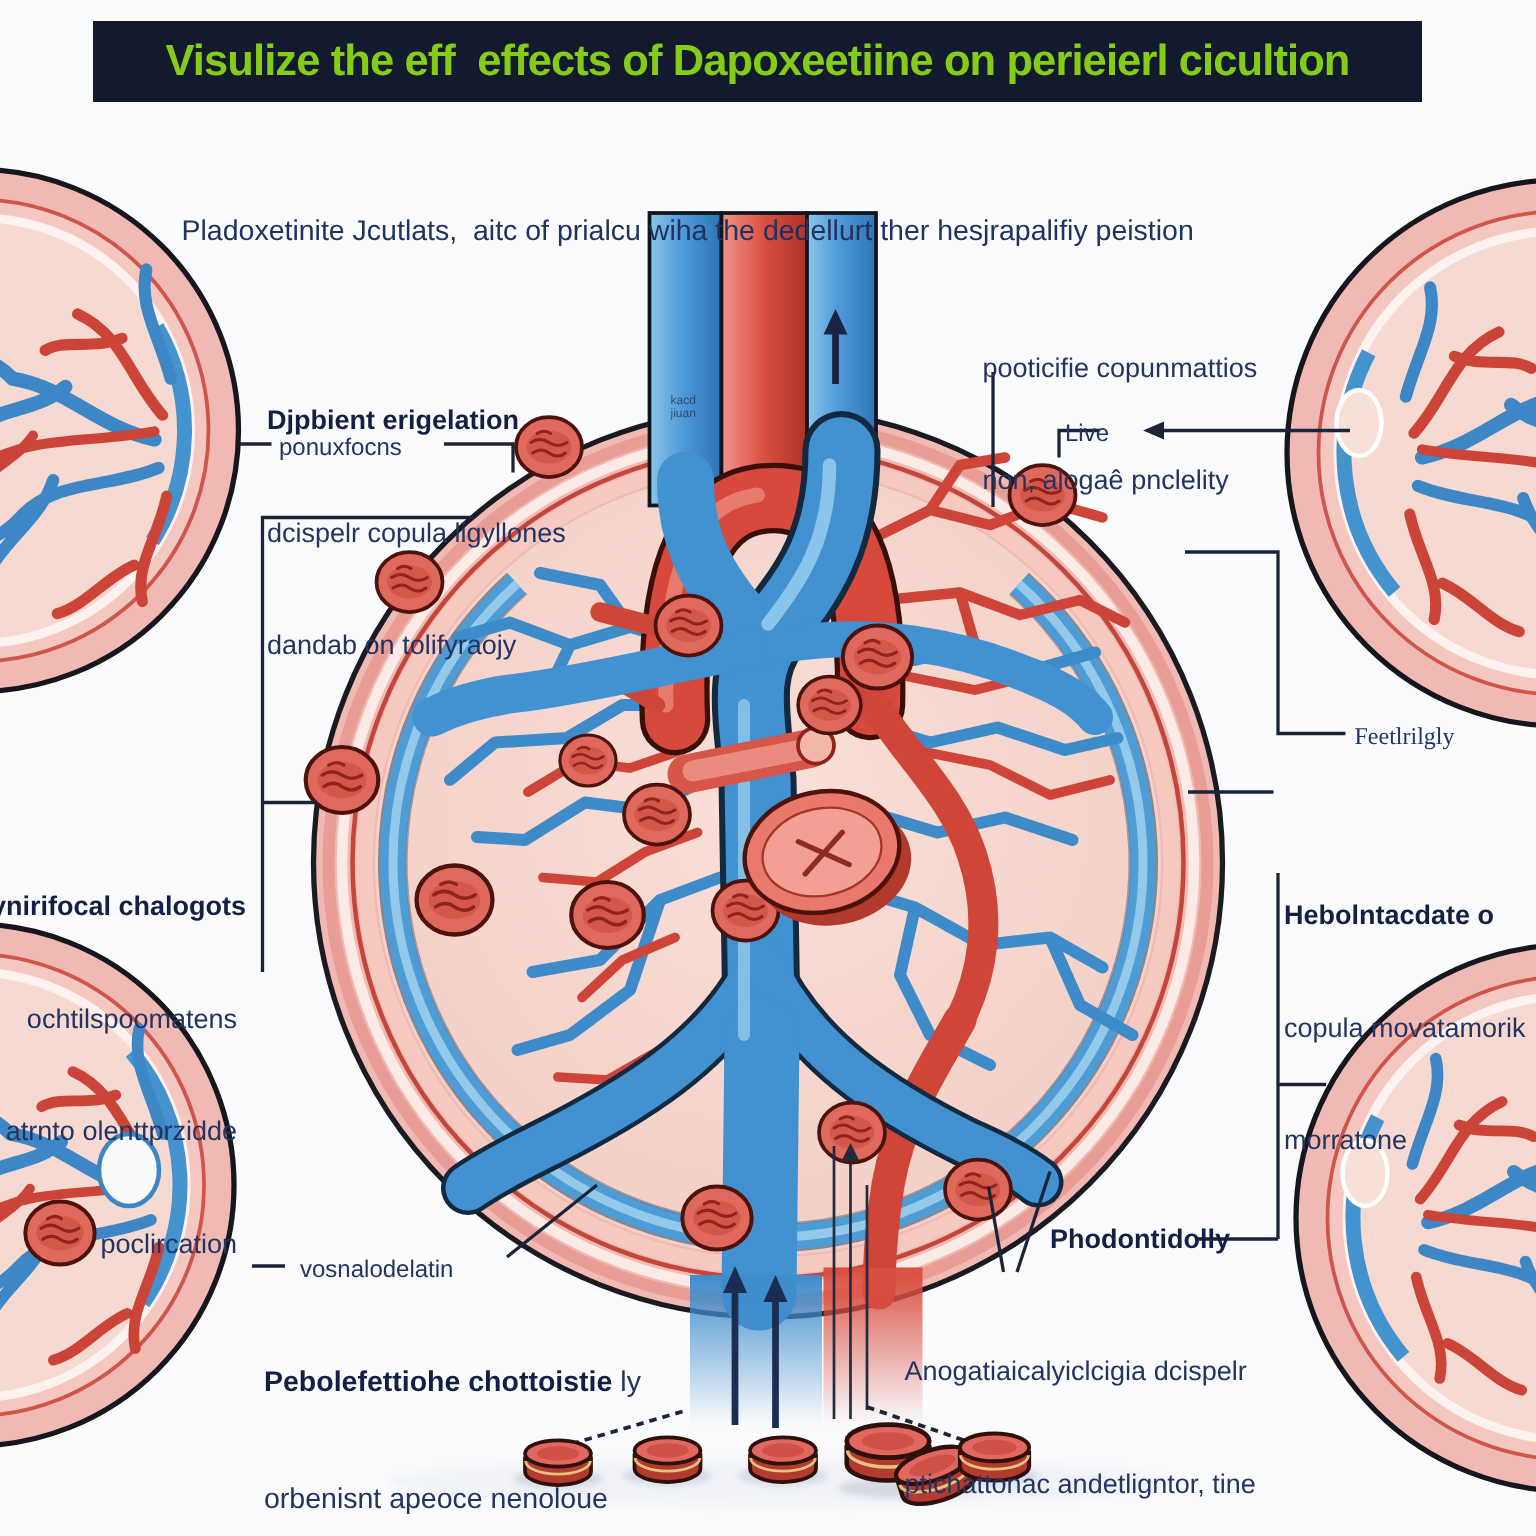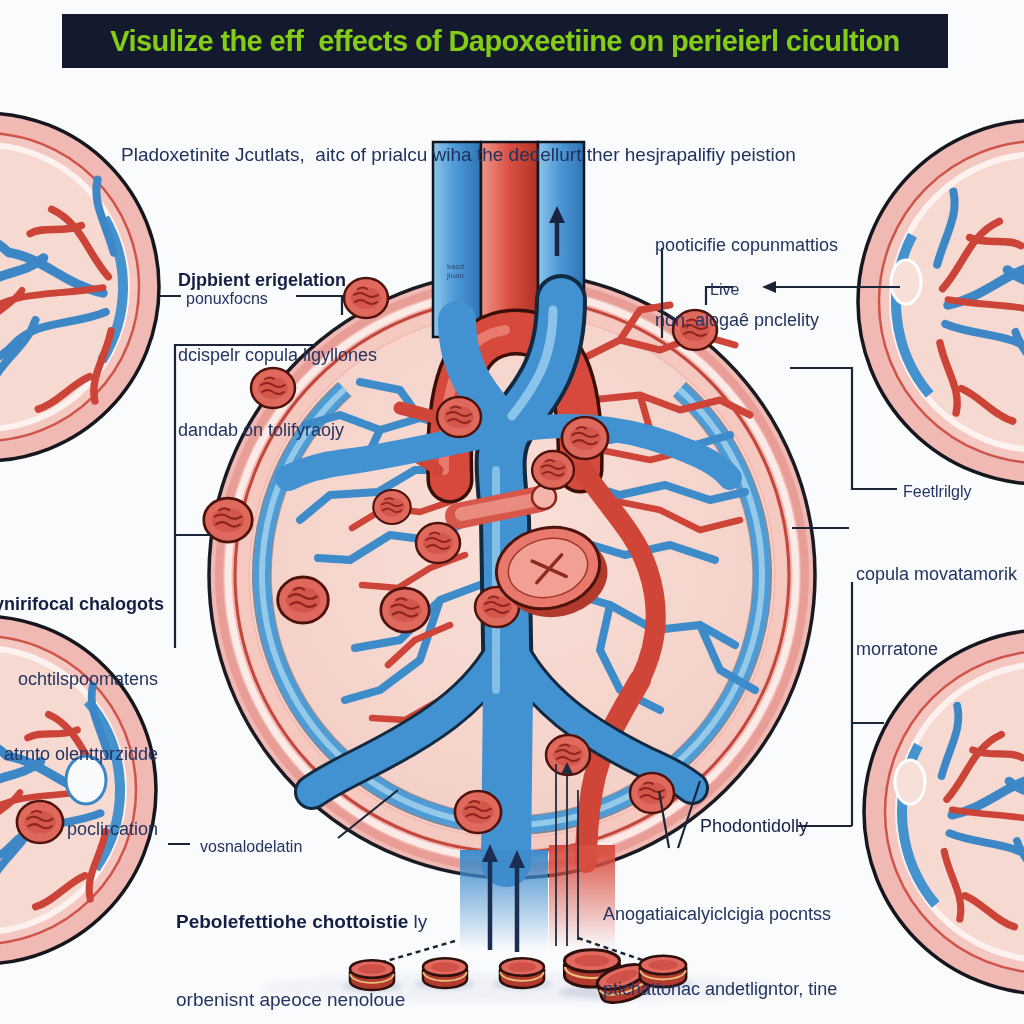--- a/index.html
+++ b/index.html
@@ -287,40 +287,41 @@
 
 <div class="lbl small" style="left:710px; top:277px;">Live</div>
 
 <div class="lbl ralign" style="left:-6px; top:506px; width:164px;">
   <div class="hd">ynirifocal chalogots</div>
   <div>ochtilspoomatens</div>
   <div>atrnto olenttprzidde</div>
   <div>poclircation</div>
 </div>
 
-<div class="lbl small" style="left:903px; top:479px;">Feetlrilgly</div>
+<div class="lbl small" style="left:903px; top:479px;font-family:Liberation Serif, serif;">Feetlrilgly</div>
 
 <div class="lbl" style="left:856px; top:512px;">
+  <div class="hd">Hebolntacdate o</div>
   <div>copula movatamorik</div>
   <div>morratone</div>
 </div>
 
 <div class="lbl small" style="left:200px; top:834px;">vosnalodelatin</div>
 
 <div class="lbl" style="left:176px; top:857px; font-size:19px; line-height:26px;">
   <div><span class="hd">Pebolefettiohe chottoistie</span><span> ly</span></div>
   <div>orbenisnt apeoce nenoloue</div>
   
   
 </div>
 
-<div class="lbl hd" style="left:700px; top:814px; font-weight:400; color:#141f44;">Phodontidolly</div>
+<div class="lbl hd" style="left:700px; top:814px; font-weight:700; color:#141f44;">Phodontidolly</div>
 
 <div class="lbl" style="left:603px; top:852px;">
-  <div>Anogatiaicalyiclcigia pocntss</div>
+  <div>Anogatiaicalyiclcigia dcispelr</div>
   <div>ptichattonac andetligntor, tine</div>
   
 </div>
 
 <div class="tiny" style="position:absolute; left:447px; top:222px;margin-top:40px;">
   <div>kacd</div>
   <div>jiuan</div>
 </div>
 
 </body></html>

